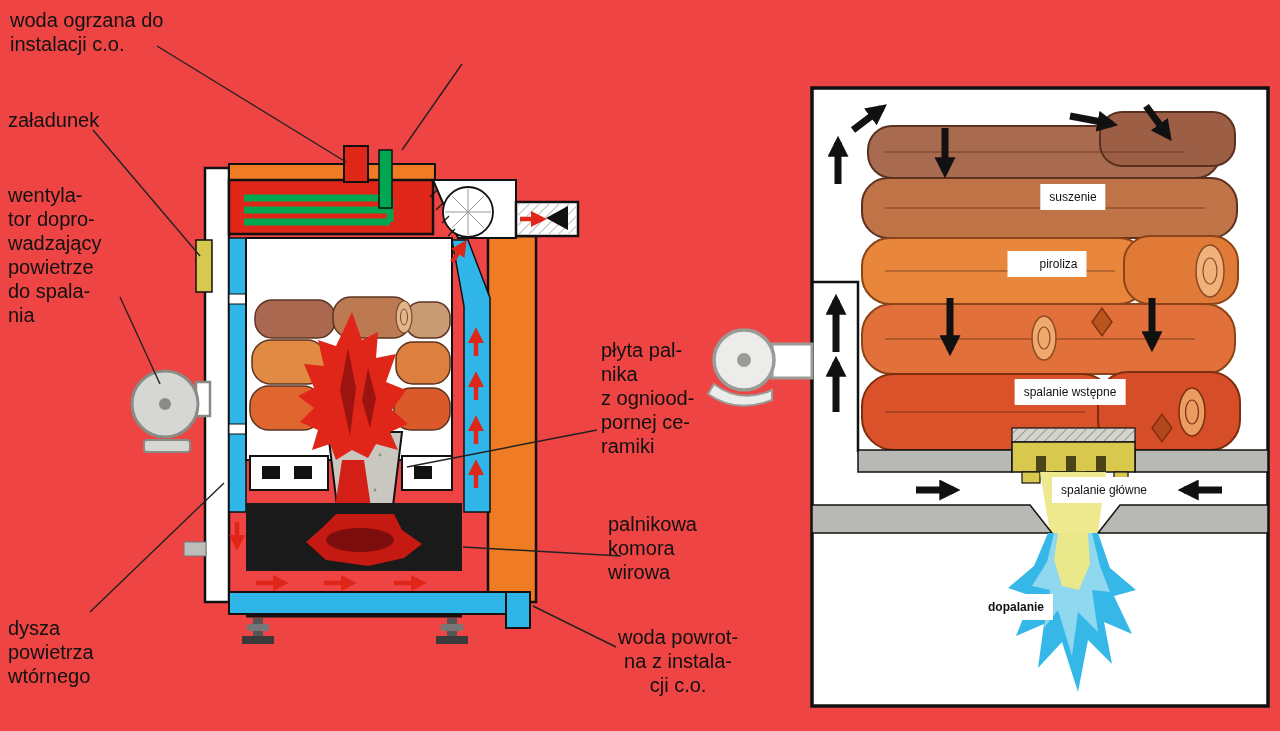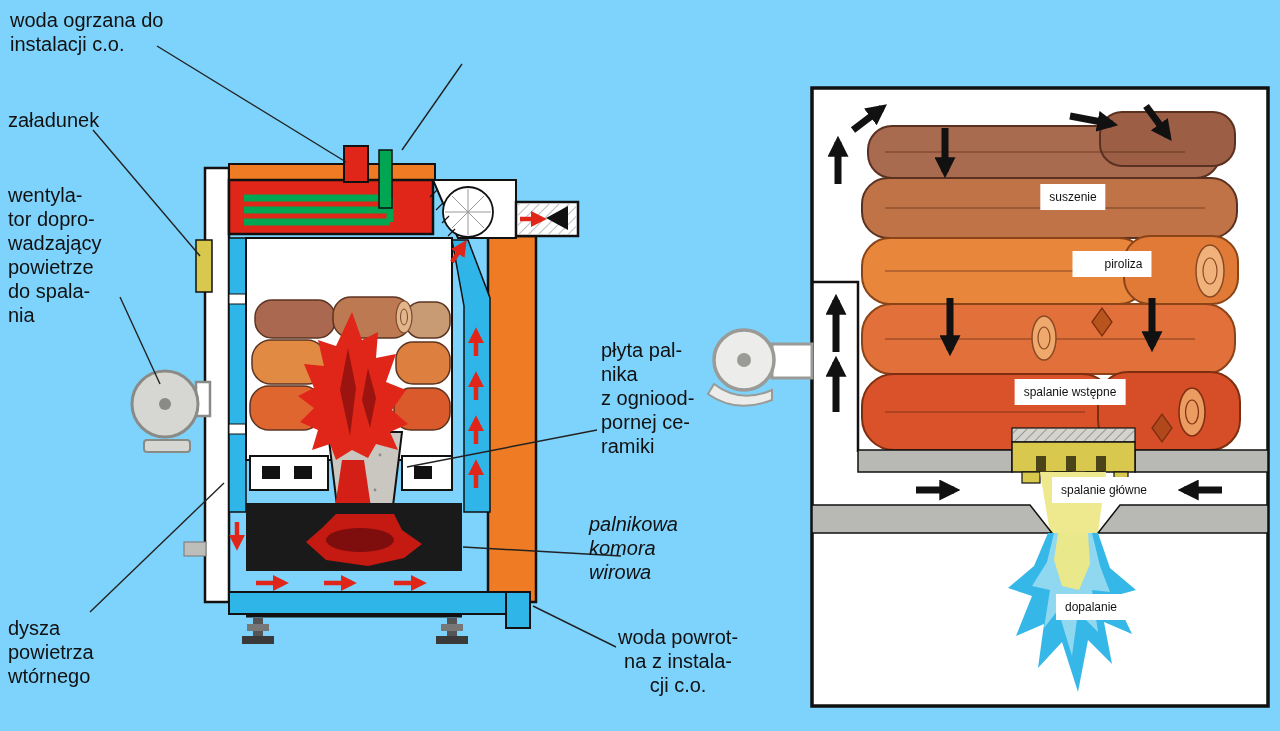--- a/index.html
+++ b/index.html
@@ -1,16 +1,16 @@
 <!DOCTYPE html>
 <html><head>
 <meta charset="utf-8">
 <style>
   html,body{margin:0;padding:0;background:#fff;}
-  .stage{position:relative;width:1280px;height:731px;background:#7dd3fc;overflow:hidden;
+  .stage{position:relative;width:1280px;height:731px;background:#ef4444;overflow:hidden;
          font-family:"Liberation Sans",sans-serif;color:#111;}
   .stage svg{position:absolute;left:0;top:0;}
   .label{position:absolute;white-space:pre-line;font-size:20px;line-height:24px;color:#111;}
   .label.center{text-align:center;width:430px;}
   .plabel{position:absolute;font-size:12px;line-height:24px;color:#111;background:#fff;
           padding:1px 9px;transform:translate(-50%,0);white-space:nowrap;}
 </style>
 </head>
 <body>
 
@@ -251,29 +251,29 @@
 tor dopro-
 wadzający
 powietrze
 do spala-
 nia</div>
 <div class="label" style="left:601px;top:338px;">płyta pal-
 nika
 z ogniood-
 pornej ce-
 ramiki</div>
-<div class="label" style="left:589px;top:512px;font-style:italic;">palnikowa
+<div class="label" style="left:608px;top:512px;">palnikowa
 komora
 wirowa</div>
 <div class="label" style="left:618px;top:625px;text-align:center;">woda powrot-
 na z instala-
 cji c.o.</div>
 <div class="label" style="left:8px;top:616px;">dysza
 powietrza
 wtórnego</div>
 
 <div class="plabel" style="left:1073px;top:184px;">suszenie</div>
-<div class="plabel" style="left:1112px;top:251px;padding-left:32px;">piroliza</div>
+<div class="plabel" style="left:1047px;top:251px;padding-left:32px;">piroliza</div>
 <div class="plabel" style="left:1070px;top:379px;">spalanie wstępne</div>
 <div class="plabel" style="left:1104px;top:477px;">spalanie główne</div>
-<div class="plabel" style="left:1091px;top:594px;">dopalanie</div>
+<div class="plabel" style="left:1016px;top:594px;font-weight:bold;">dopalanie</div>
 
 </div>
 
 </body></html>

